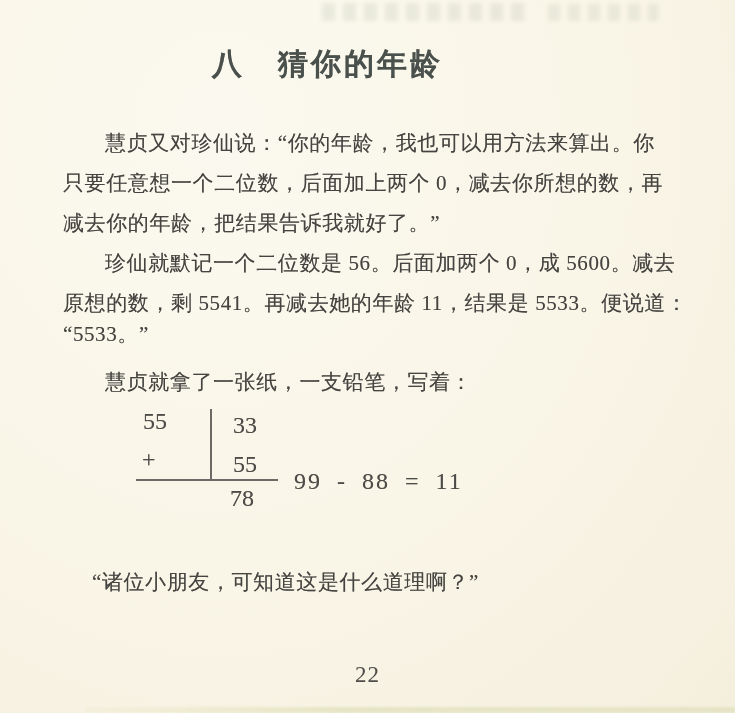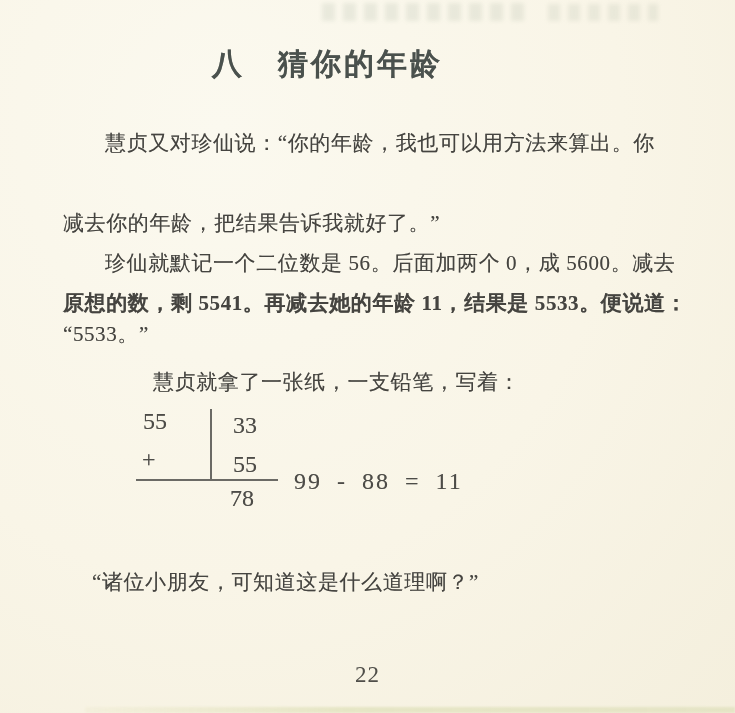--- a/index.html
+++ b/index.html
@@ -41,23 +41,23 @@
     position: absolute;
     font-size: 21px; letter-spacing: .6px;
     white-space: nowrap;
     color: #454440;
     text-shadow: 0 0 .4px rgba(69,68,64,.45);
   }
   .l1 { left: 105px; top: 129px; }
   .l2 { left:  63px; top: 169px; }
   .l3 { left:  63px; top: 209px; }
   .l4 { left: 105px; top: 249px; }
-  .l5 { left:  63px; top: 289px; font-weight: bold; }
+  .l5 { left:  63px; top: 289px; }
   .l6 { left:  63px; top: 320px; }
-  .l7 { left: 105px; top: 368px; margin-left: 48px; }
+  .l7 { left: 105px; top: 368px; }
   .l8 { left:  97px; top: 526px; }
   .l9 { left:  92px; top: 568px; }
   
   .diagram { position: absolute; left: 63px; top: 405px; width: 610px; height: 110px; }
   .diagram span {
     position: absolute;
     font-size: 24px; color: #4d4c48;
     text-shadow: 0 0 .4px rgba(77,76,72,.5);
     white-space: nowrap;
   }
@@ -79,20 +79,21 @@
 <body>
 
 <div class="page">
 
   <div class="bleed bleed-top-a"></div>
   <div class="bleed bleed-top-b"></div>
 
   <h1 class="title">八　猜你的年龄</h1>
 
   <div class="tl l1">慧贞又对珍仙说：“你的年龄，我也可以用方法来算出。你</div>
+  <div class="tl l2">只要任意想一个二位数，后面加上两个 0，减去你所想的数，再</div>
   <div class="tl l3">减去你的年龄，把结果告诉我就好了。”</div>
   <div class="tl l4">珍仙就默记一个二位数是 56。后面加两个 0，成 5600。减去</div>
   <div class="tl l5">原想的数，剩 5541。再减去她的年龄 11，结果是 5533。便说道：</div>
   <div class="tl l6">“5533。”</div>
   <div class="tl l7">慧贞就拿了一张纸，一支铅笔，写着：</div>
 
   <div class="diagram">
     <span class="d-left-top">55</span>
     <span class="d-plus">+</span>
     <span class="d-right-top">33</span>

